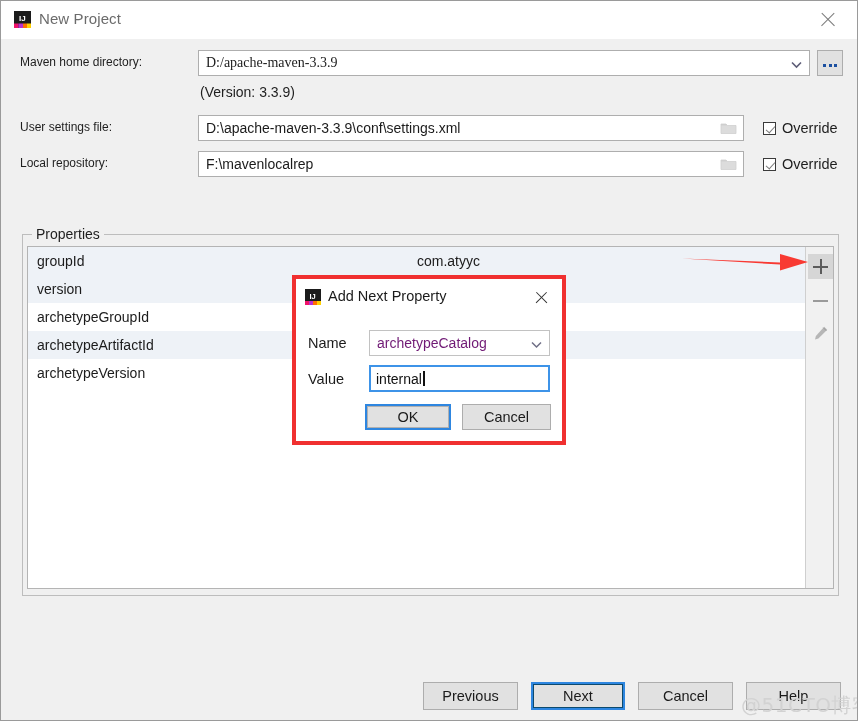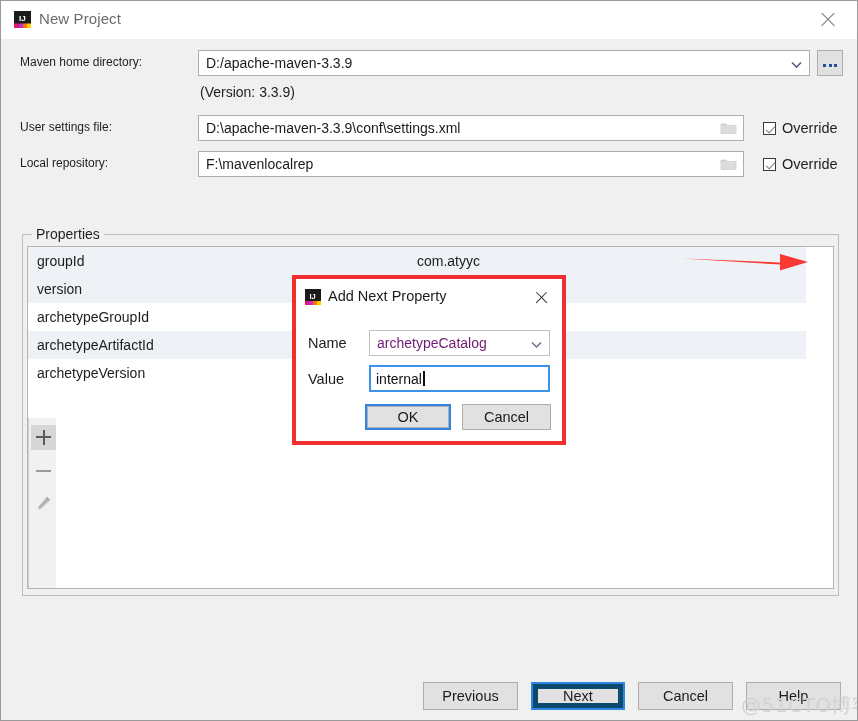--- a/index.html
+++ b/index.html
@@ -185,21 +185,20 @@
 
   .table-outer {
     position: absolute;
     left: 25px; top: 207px;
     width: 807px; height: 343px;
     box-sizing: border-box;
     border: 1px solid #b4b4b4;
     background: #ffffff;
     overflow: hidden;
     display: flex;
-    flex-direction: column;
   }
   .table-area {
     width: 778px;
     height: 100%;
     position: relative;
     background: #ffffff;
     overflow: hidden;
   }
   .prop-row {
     height: 28px;
@@ -414,21 +413,21 @@
     cursor: pointer;
     top: 18px;
     height: 28px;
   }
   .wiz-btn.focused {
     border: 2px solid #2e86e0;
   }
   .wiz-btn.focused .inner {
     position: absolute;
     left: 0; top: 0; right: 0; bottom: 0;
-    border: 5px solid #0c4a6e;
+    border: 1px solid #0c4a6e;
     display: flex;
     align-items: center;
     justify-content: center;
   }
   .btn-previous { left: 422px; width: 95px; }
   .btn-next     { left: 530px; width: 94px; }
   .btn-wcancel  { left: 637px; width: 95px; }
   .btn-help     { left: 745px; width: 95px; }
 
   .watermark {
@@ -458,21 +457,21 @@
         <text x="5" y="10" font-family="Liberation Sans, sans-serif" font-size="8" fill="#ffffff" font-weight="bold">IJ</text>
       </svg>
     </span>
     <span class="title-text">New Project</span>
     <span class="win-close"></span>
   </div>
 
   <div class="content">
 
     <span class="field-label" style="left:18px; top:16px;">Maven home directory:</span>
-    <div class="textfield" style="left:196px; top:11px; width:612px; height:26px;">
+    <div class="textfield" style="left:196px; top:11px; width:612px; height:26px;font-family:Liberation Serif, serif;">
       <span class="tf-val">D:/apache-maven-3.3.9</span>
       <span class="combo-arrow">
         <svg width="11" height="8" viewBox="0 0 11 8">
           <path d="M1 1.5 L5.5 6 L10 1.5" fill="none" stroke="#5d5d77" stroke-width="1.6"></path>
         </svg>
       </span>
     </div>
     <div class="browse-btn" style="left:815px; top:11px; width:26px; height:26px;">
       <span class="dots">
           <i></i>

